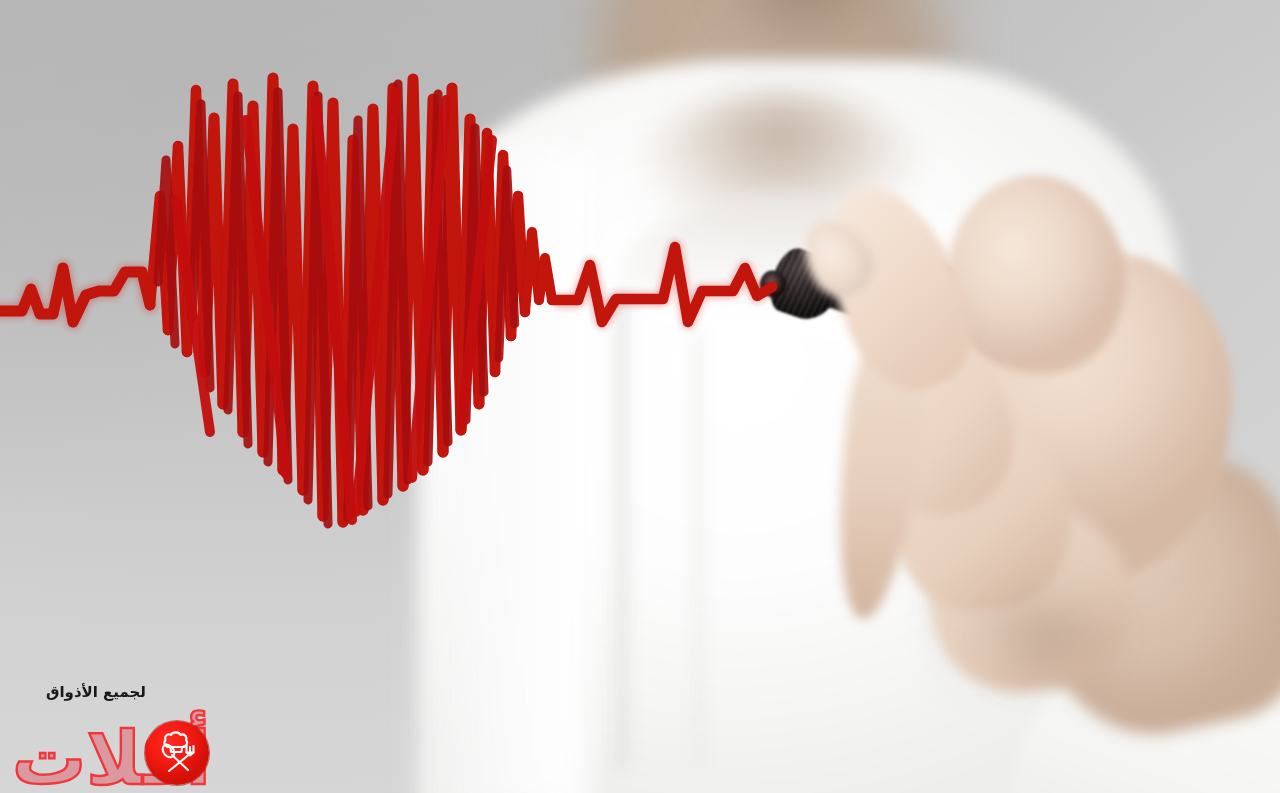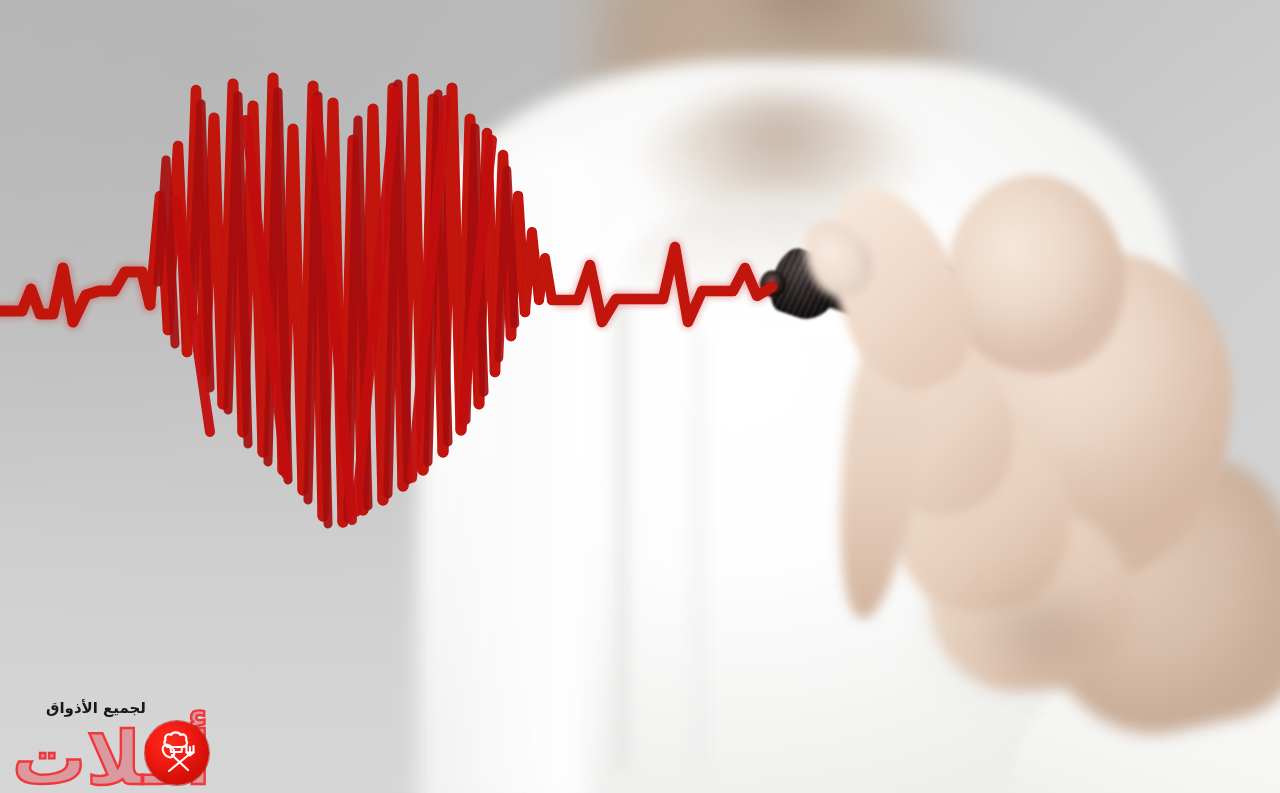--- a/index.html
+++ b/index.html
@@ -276,21 +276,21 @@
     font-weight:700;
     color:transparent;
     -webkit-text-stroke:2.4px #f0383c;
     letter-spacing:1px;
     direction:rtl;
     white-space:nowrap;
     text-shadow:0 0 1px rgba(230,40,60,.35);
   }
   .wm-tag{
     position:absolute;
-    left:38px; bottom:74px;
+    left:38px; bottom:90px;
     font-family:"DejaVu Sans", sans-serif;
     font-size:15px;
     font-weight:700;
     color:#181818;
     direction:rtl;
     white-space:nowrap;
   }
   .wm-badge{
     position:absolute;
     left:137px; bottom:6px;

